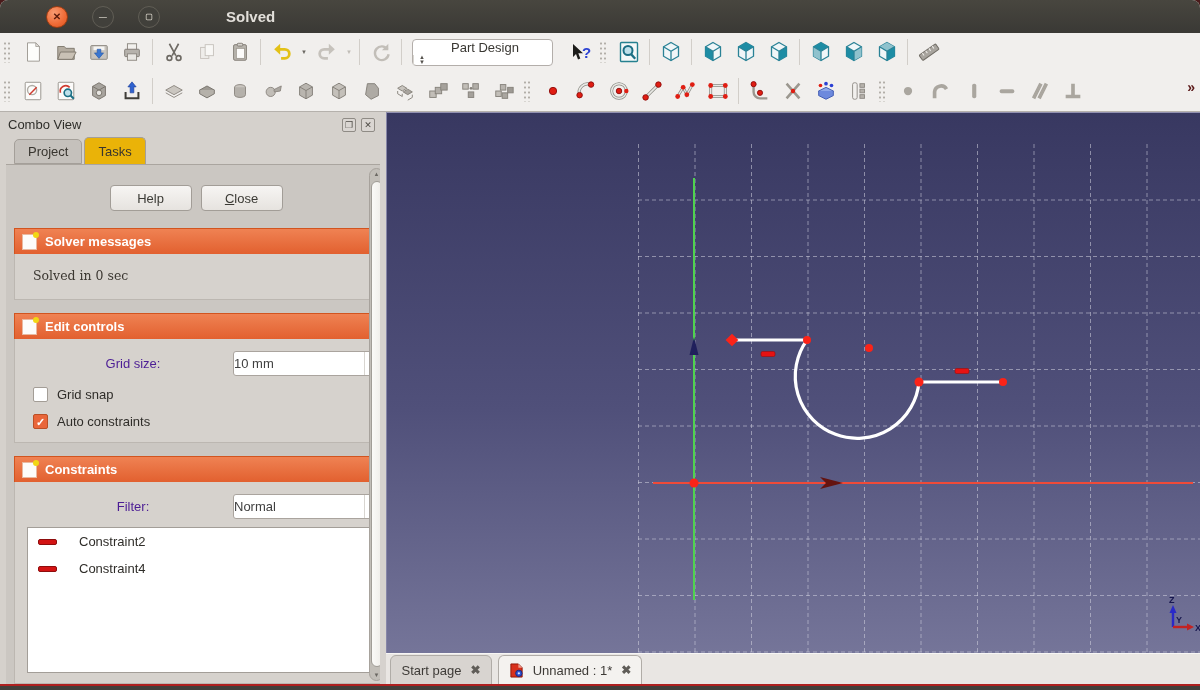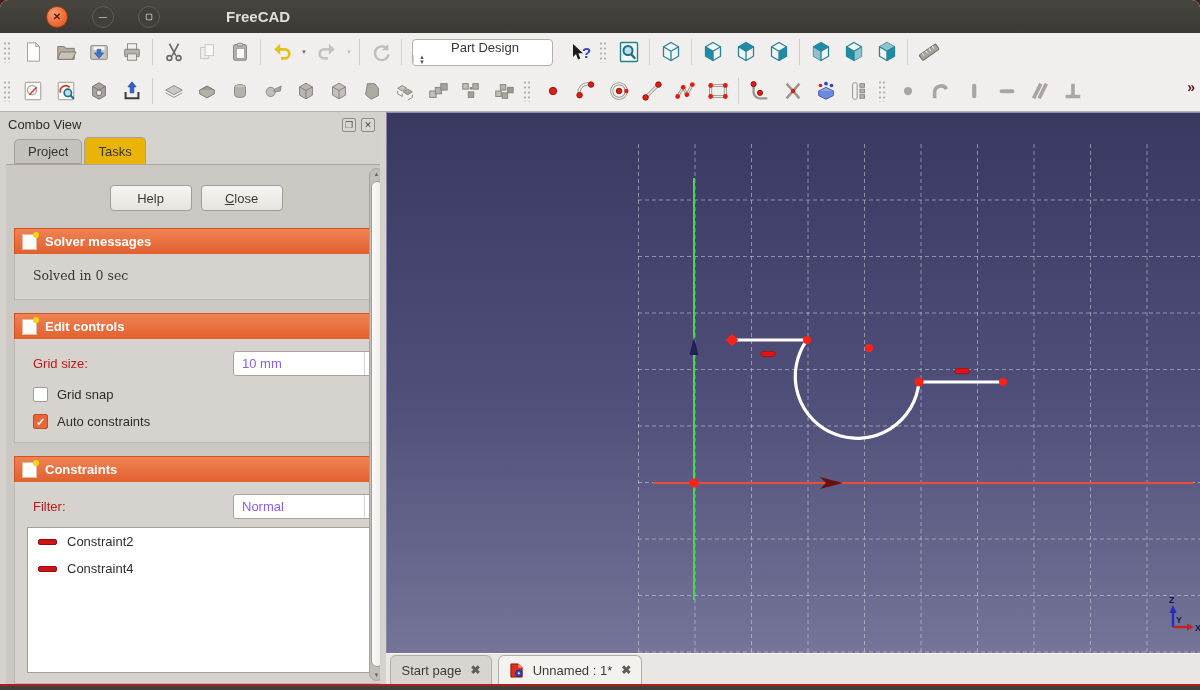--- a/index.html
+++ b/index.html
@@ -79,32 +79,32 @@
   .sec-hd .t { flex:1; color:#fff; font-weight:bold; font-size:13px; }
   .sec-hd svg { margin-right:7px; }
   .sec-bd { background:#d6d2cd; border:1px solid #bcb7b1; border-top:none; }
   #sec-solver { margin-top:17px; }
   #sec-solver .sec-bd { padding:10px 0 12px 0; }
   .solver-line { font-family:"DejaVu Serif", serif; font-size:12.5px; color:#3b3731;
                  padding:4px 0 4px 18px; font-weight:500; }
   #sec-edit { margin-top:8px; }
   #sec-constraints { margin-top:10px; }
   .frow { display:flex; align-items:center; padding:0 19px 0 18px; }
-  .frow .flabel { flex:1; font-size:13px; color:#b91c1c; }
+  .frow .flabel { flex:1; font-size:13px; color:#4c1d95;text-align:center; }
   .fcombo { width:149px; height:25px; background:#fff; border:1px solid #aaa49e; border-radius:3px;
             display:flex; align-items:center; }
-  .fcombo .v { flex:1; font-size:13px; color:#8b5cf6; padding-left:8px; }
+  .fcombo .v { flex:1; font-size:13px; color:#404040; }
   .cbrow { display:flex; align-items:center; gap:9px; padding-left:18px; }
   .cb { width:15px; height:15px; border-radius:2px; }
   .cb.off { background:#fff; border:1px solid #a39d96; }
   .cb.on { background:#e9663a; border:1px solid #bb4f25; color:#fff; font-size:11px; font-weight:bold;
            text-align:center; line-height:14px; }
   .cblabel { font-size:13px; color:#2f2d29; }
   #constraint-list { margin:8px 12px 0 12px; height:146px; background:#fff; border:1px solid #a39e98; }
-  .citem { display:flex; align-items:center; gap:10px; padding:6px 0 6px 10px;text-align:right; }
+  .citem { display:flex; align-items:center; gap:22px; padding:6px 0 6px 10px;text-align:right; }
   .cbar { width:19px; height:6px; background:#d31313; border:1px solid #8e0d0d; border-radius:2px; }
   .citem span { font-size:13px; color:#2f2d29; }
 
   
   #splitter { position:absolute; left:380px; top:112px; width:6px; height:572px; background:#d6d2ce; }
 
   
   #viewport { position:absolute; left:386px; top:112px; width:814px; height:541px;
               background:linear-gradient(#383861 0%, #50507a 55%, #757599 100%);
               border-top:1px solid #9392b2; border-left:1px solid #8786a8; }
@@ -132,21 +132,21 @@
   <div id="titlebar">
     <div class="winbtn" id="btn-close">
         <span>✕</span>
       </div>
     <div class="winbtn" id="btn-min">
         <span>─</span>
       </div>
     <div class="winbtn" id="btn-max">
         <span>▢</span>
       </div>
-    <div id="title-text">FreeCAD</div>
+    <div id="title-text">Solved</div>
   </div>
 
   <div id="toolbar1" class="toolbar">
     <div class="grip"></div>
     <button class="tb">
         <svg width="22" height="22" viewBox="0 0 24 24">
           <path d="M6 2h9l4 4v16H6z" fill="#fdfdfb" stroke="#9a968f"></path>
           <path d="M15 2l4 4h-4z" fill="#e4e1db" stroke="#9a968f" stroke-width=".8"></path>
         </svg>
       </button>

